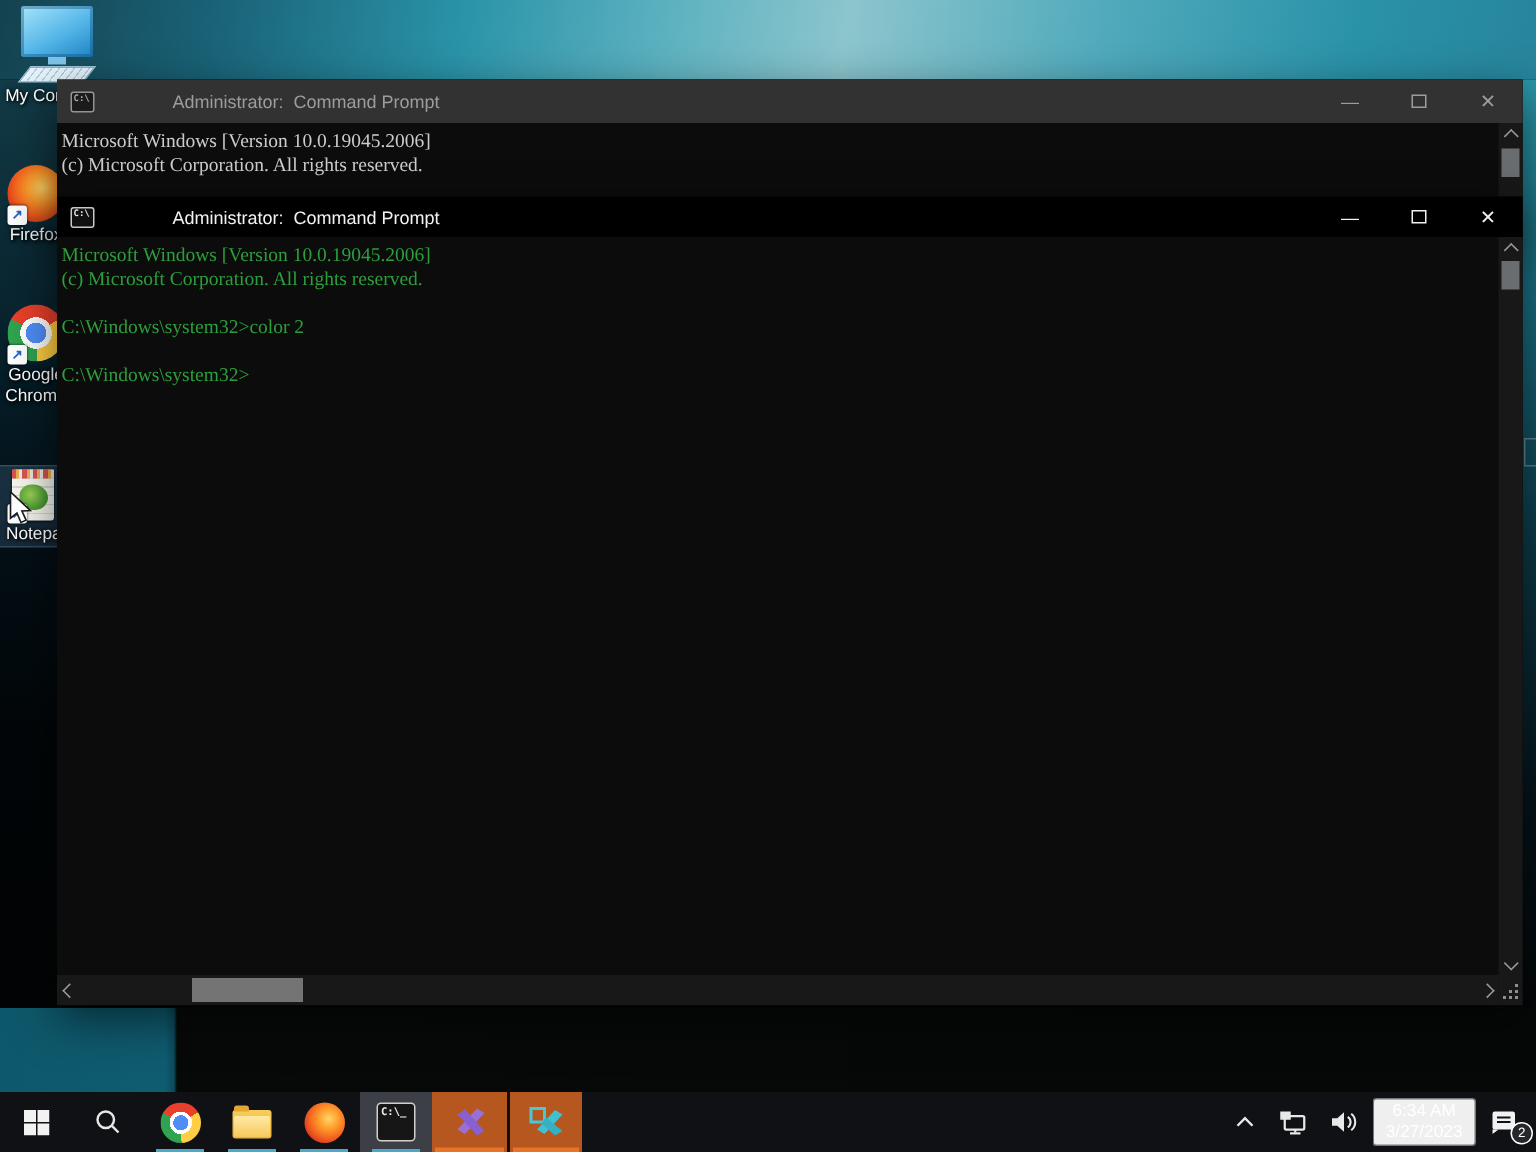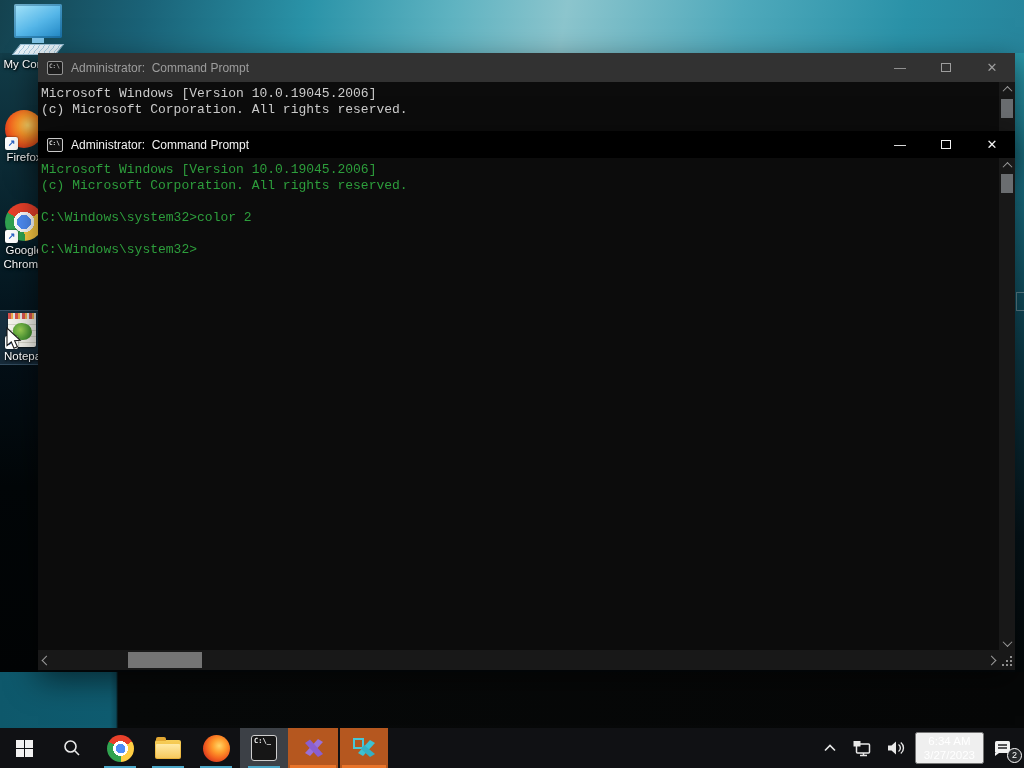--- a/index.html
+++ b/index.html
@@ -63,30 +63,30 @@
     box-shadow:0 10px 30px rgba(0,0,0,.55); }
   #back-window { top:53px; height:107px; z-index:2; }
   #front-window { top:131px; height:539px; z-index:3; }
   .titlebar { height:27px; display:flex; align-items:center; }
   #back-window .titlebar { height:29px; background:#323232; color:#9d9d9d; }
   #front-window .titlebar { background:#000; color:#f2f2f2; }
   .t-icon { width:16px; height:14px; margin:0 8px 0 9px; background:#101010;
     border:1px solid #c9c9c9; border-radius:2px; position:relative; flex:0 0 auto; }
   .t-icon::before { content:"C:\\"; position:absolute; left:1px; top:0px; font:600 6px "DejaVu Sans Mono",monospace; color:#e8e8e8; }
   #back-window .t-icon { opacity:.65; }
-  .t-text { font-size:12px; white-space:pre; margin-right:auto; }
+  .t-text { font-size:12px; white-space:pre; margin-right:auto;margin-left:44px; }
   .cap-btn { width:46px; height:100%; display:flex; align-items:center; justify-content:center;
     font-size:13px; line-height:1; background:transparent; border:none; color:inherit; }
   .cap-btn.minimize { font-size:12px; }
   .maxbox { width:10px; height:9px; border:1px solid currentColor; display:block; }
 
   .console { position:absolute; left:0; top:27px; right:16px; bottom:0; overflow:hidden; }
   #back-window .console { top:29px; }
   #front-window .console { bottom:20px; }
-  .console pre { margin:0; padding:4px 0 0 3px; font-family:Liberation Mono, monospace;
+  .console pre { margin:0; padding:4px 0 0 3px; font-family:Liberation Serif, serif;
     font-size:13px; line-height:16px; white-space:pre; }
   #back-window .console pre { color:#cccccc; }
 
   
   .vscroll { position:absolute; right:0; width:16px; background:#181818; }
   #back-window .vscroll { top:29px; bottom:0; }
   #front-window .vscroll { top:27px; bottom:20px; }
   .vthumb { position:absolute; left:2px; right:2px; background:#6a6d70; }
   #back-window .vthumb { top:17px; height:19px; }
   #front-window .vthumb { top:16px; height:19px; }

